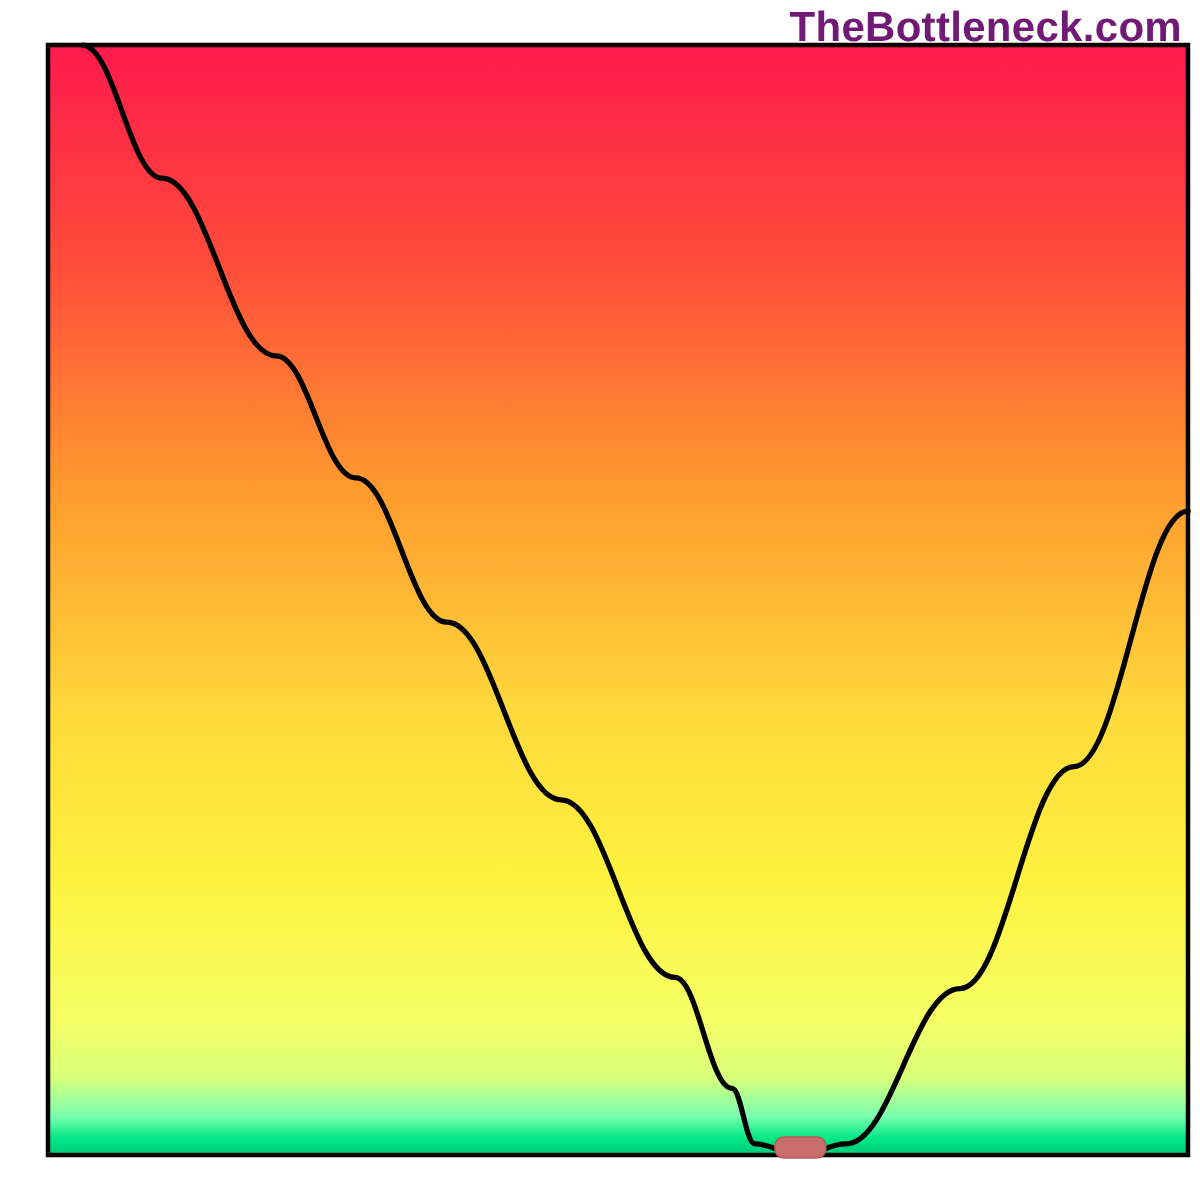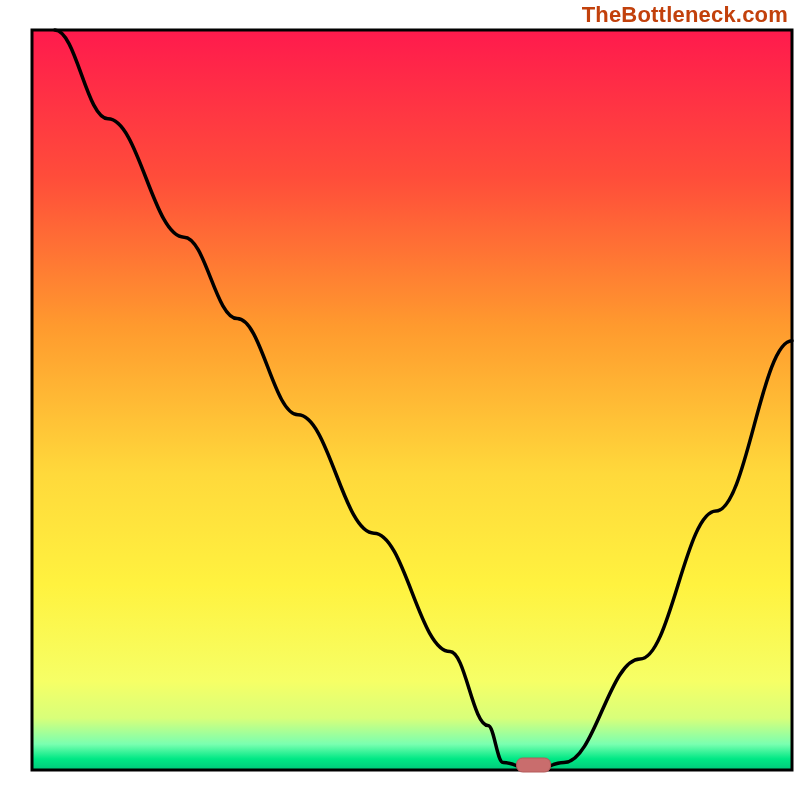--- a/index.html
+++ b/index.html
@@ -13,23 +13,23 @@
   }
   .frame {
     position: relative;
     width: 800px;
     height: 800px;
   }
   .attribution {
     position: absolute;
     top: 2px;
     right: 12px;
-    font-size: 22px;
+    font-size: 28px;
     font-weight: 600;
-    color: #c2410c;
+    color: #701a75;
     letter-spacing: 0.2px;
     z-index: 10;
   }
   svg.plot {
     position: absolute;
     left: 0;
     top: 0;
   }
 </style>
 </head>

